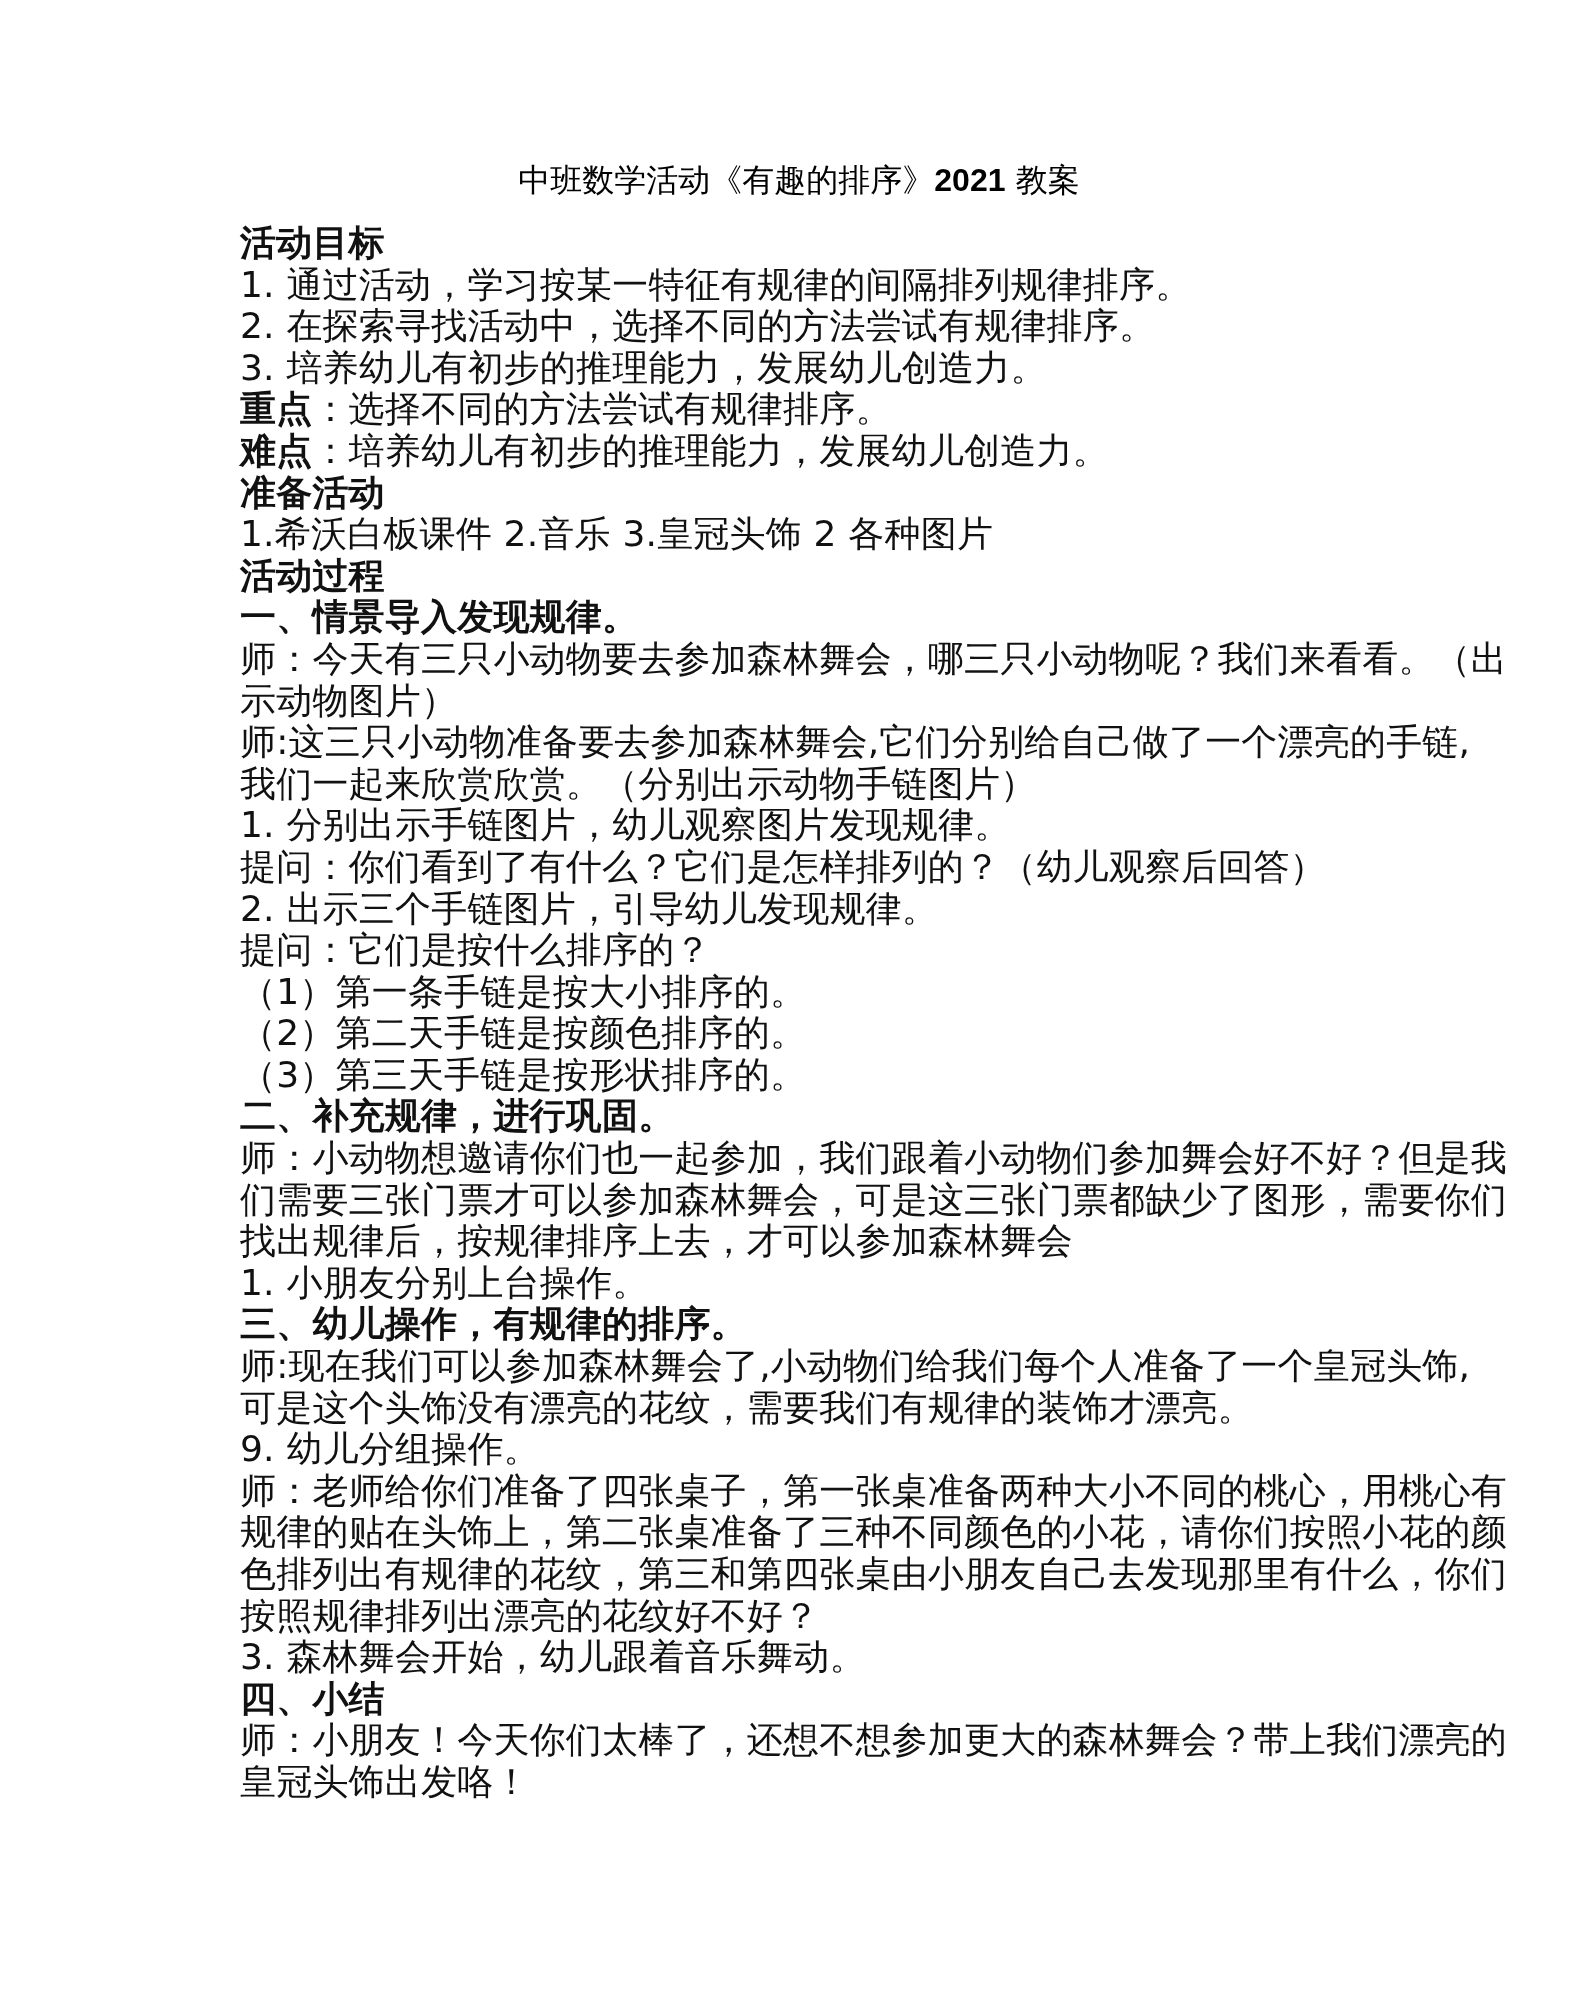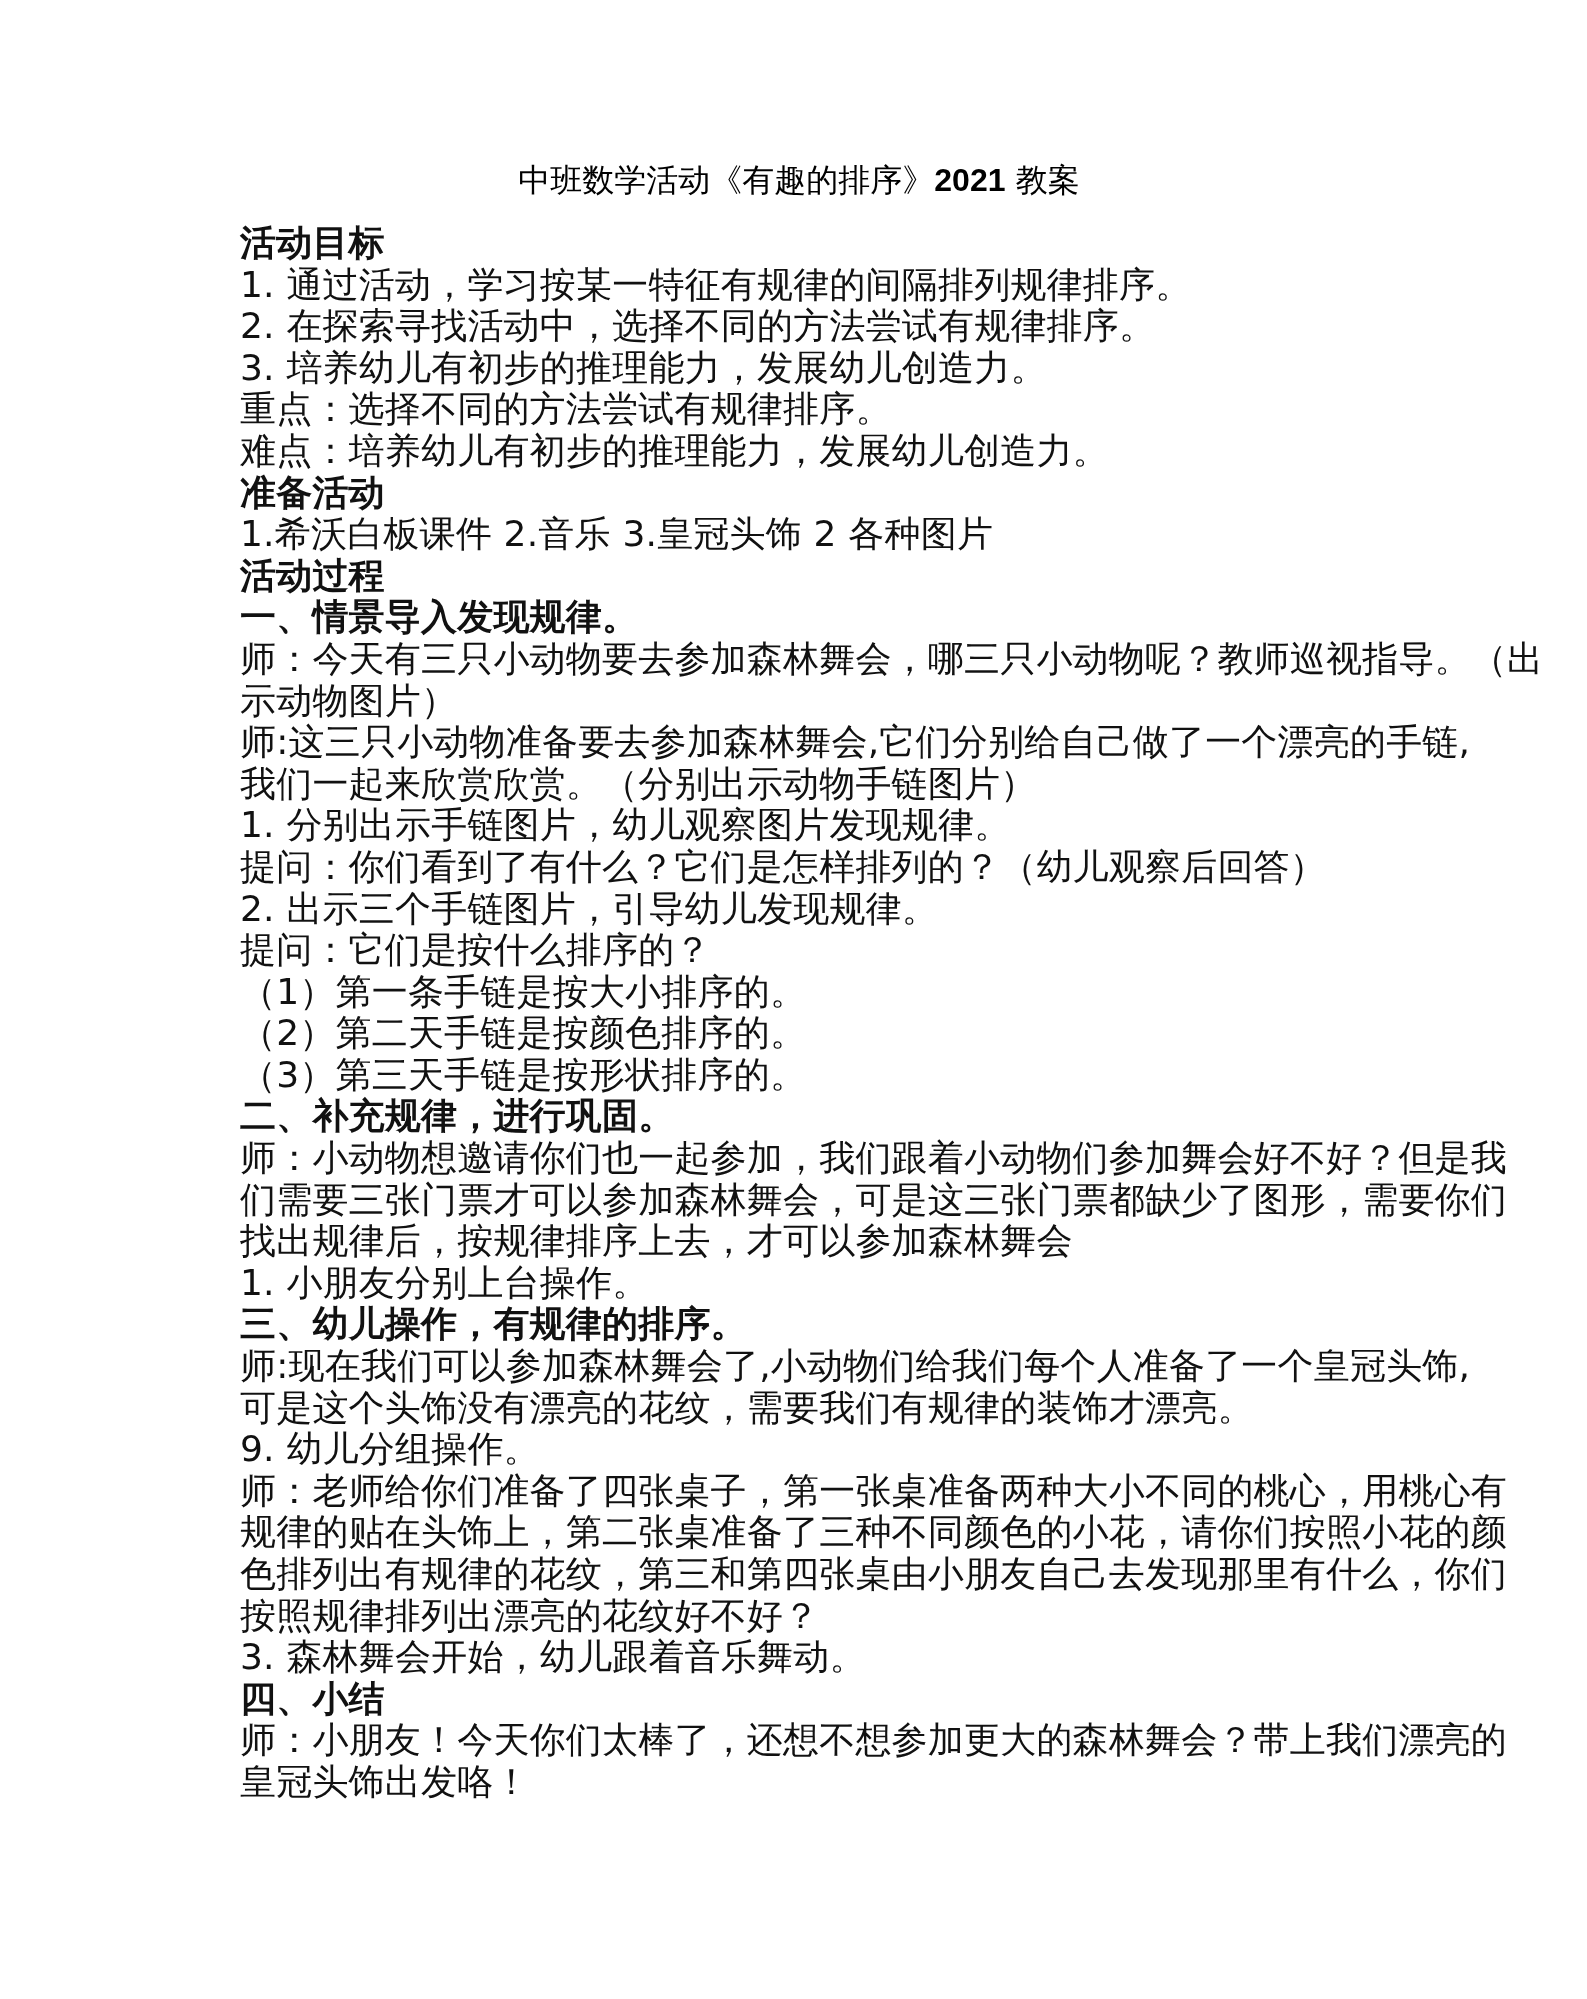--- a/index.html
+++ b/index.html
@@ -5,41 +5,41 @@
     html, body { margin: 0; padding: 0; background: #ffffff; }
     body { width: 1587px; height: 1999px; position: relative; overflow: hidden;
       font-family: "DejaVu Sans", "Liberation Sans", sans-serif; color: #111; }
     .page { position: absolute; left: 240px; top: 0; width: 1118px; }
     .title { position: absolute; left: 0; width: 1118px; top: 150px; text-align: center;
       font-size: 32px; line-height: 60px; font-family: "DejaVu Serif", "Liberation Serif", serif; color:#000; }
     .title .num { font-weight: bold; font-family: "Liberation Sans", sans-serif; }
     .lines { position: absolute; left: 0; top: 222px; width: 1118px; }
     .ln { font-size: 36px; line-height: 41.6px; height: 41.6px; white-space: nowrap; letter-spacing: 0.2px; }
     .h { font-weight: bold; }
-    .lab { font-weight: normal; }
+    .lab { font-weight: bold; }
   </style>
 </head>
 <body>
 
 <div class="page">
   <div class="title"><span>中班数学活动《有趣的排序》</span><span class="num">2021</span><span> 教案</span></div>
 
   <div class="lines">
     <div class="ln h">活动目标</div>
     <div class="ln">1. 通过活动，学习按某一特征有规律的间隔排列规律排序。</div>
     <div class="ln">2. 在探索寻找活动中，选择不同的方法尝试有规律排序。</div>
     <div class="ln">3. 培养幼儿有初步的推理能力，发展幼儿创造力。</div>
     <div class="ln"><span class="lab">重点</span><span>：选择不同的方法尝试有规律排序。</span></div>
     <div class="ln"><span class="lab">难点</span><span>：培养幼儿有初步的推理能力，发展幼儿创造力。</span></div>
     <div class="ln h">准备活动</div>
     <div class="ln">1.希沃白板课件  2.音乐  3.皇冠头饰  2 各种图片</div>
     <div class="ln h">活动过程</div>
 
     <div class="ln h">一、情景导入发现规律。</div>
-    <div class="ln">师：今天有三只小动物要去参加森林舞会，哪三只小动物呢？教师巡视指导。（出</div>
+    <div class="ln">师：今天有三只小动物要去参加森林舞会，哪三只小动物呢？我们来看看。（出</div>
     <div class="ln">示动物图片）</div>
     <div class="ln">师:这三只小动物准备要去参加森林舞会,它们分别给自己做了一个漂亮的手链,</div>
     <div class="ln">我们一起来欣赏欣赏。（分别出示动物手链图片）</div>
     <div class="ln">1. 分别出示手链图片，幼儿观察图片发现规律。</div>
     <div class="ln">提问：你们看到了有什么？它们是怎样排列的？（幼儿观察后回答）</div>
     <div class="ln">2. 出示三个手链图片，引导幼儿发现规律。</div>
     <div class="ln">提问：它们是按什么排序的？</div>
     <div class="ln">（1）第一条手链是按大小排序的。</div>
     <div class="ln">（2）第二天手链是按颜色排序的。</div>
     <div class="ln">（3）第三天手链是按形状排序的。</div>

